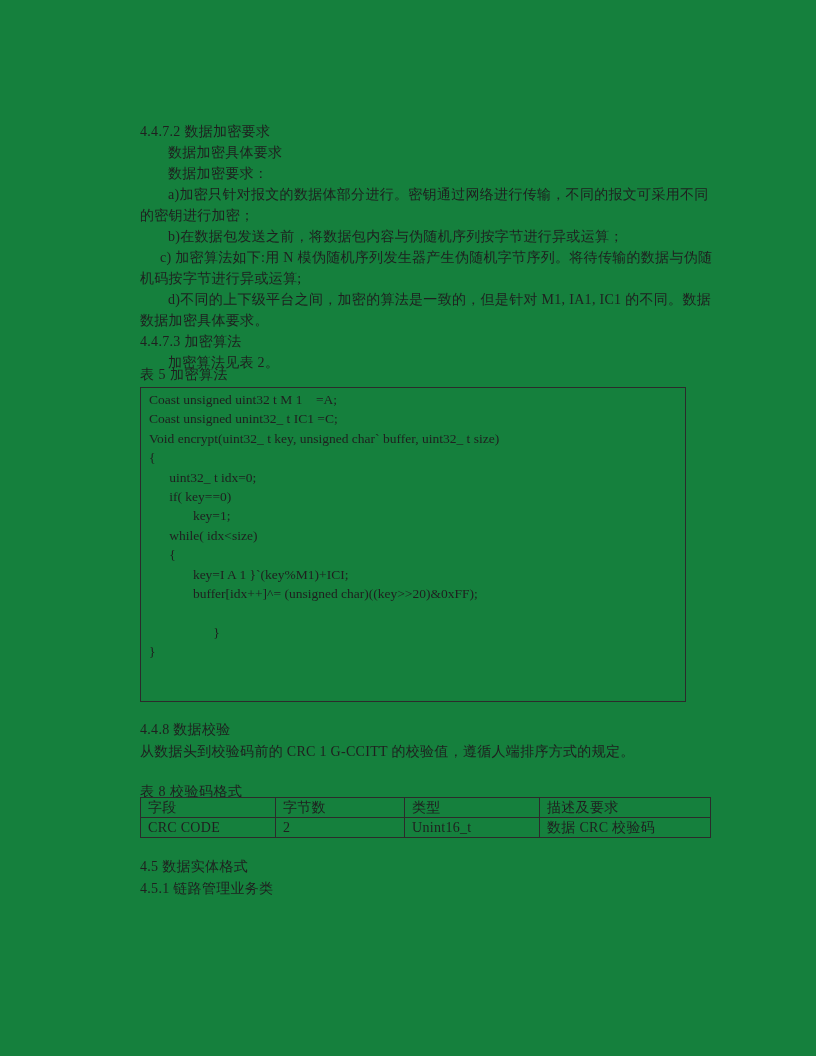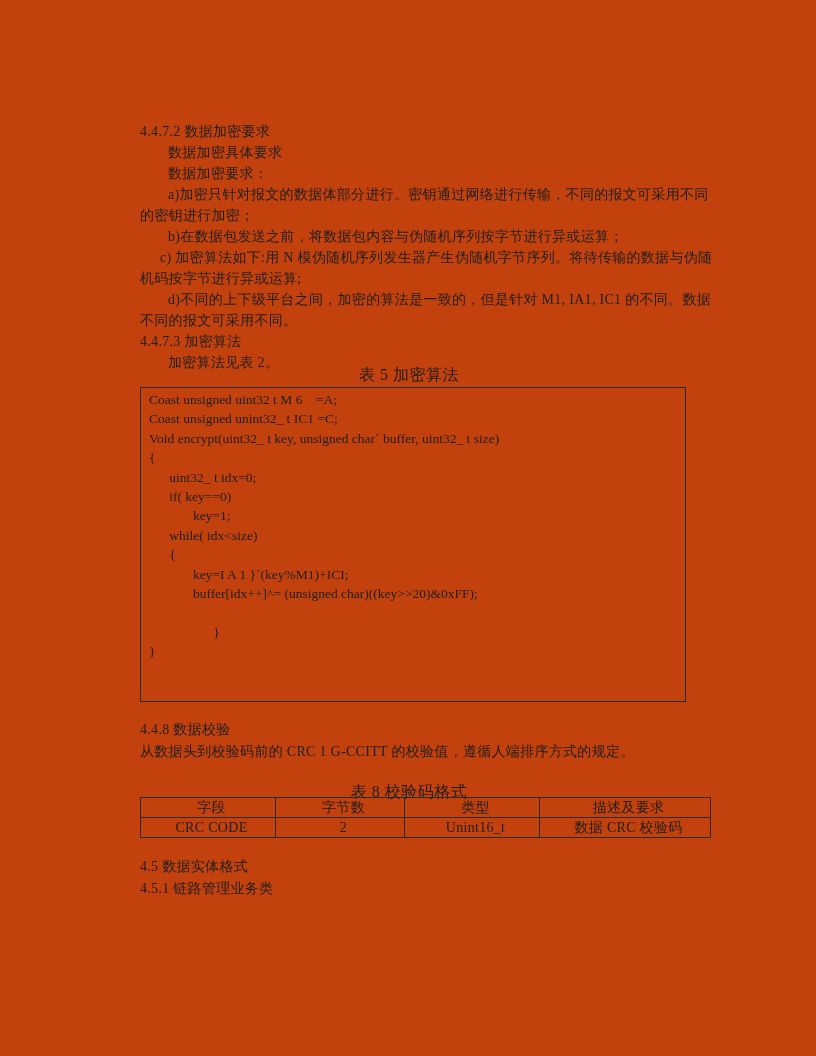--- a/index.html
+++ b/index.html
@@ -1,36 +1,36 @@
 <!DOCTYPE html>
 <html><head>
 <meta charset="utf-8">
 <style>
   html,body{margin:0;padding:0;background:#e8e8e8;}
   .page{
     position:relative;
     width:816px;height:1056px;
-    background:#c2410c;
+    background:#15803d;
     margin:0 auto;
     font-family:"Liberation Serif","DejaVu Serif",serif;
     color:#1f1f1f;
     overflow:hidden;
   }
   .blk{position:absolute;left:140px;width:538px;}
   .ln{
     line-height:21px;height:21px;
     font-size:14px;
     white-space:nowrap;
     letter-spacing:0.3px;
   }
   .ind28{padding-left:28px;}
   .ind20{padding-left:20px;}
   .caption{
     position:absolute;left:140px;width:538px;
-    text-align:center;font-size:16px;line-height:17px;height:17px;
+    font-size:14px;line-height:17px;height:17px;
     letter-spacing:0.5px;
   }
   .codebox{
     position:absolute;left:140px;top:387px;
     width:536px;height:311px;
     border:1px solid #2b2b2b;
     padding:2px 0 0 8px;
     box-sizing:content-box;
   }
   .code-line{
@@ -38,21 +38,20 @@
     font-size:13.5px;
     line-height:19.4px;height:19.4px;
     white-space:pre;
   }
   table.t6{
     position:absolute;left:140px;top:797px;
     width:538px;
     border-collapse:collapse;
     table-layout:fixed;
     font-size:14px;
-    text-align:center;
   }
   table.t6 td{
     border:1px solid #2b2b2b;
     height:19px;
     padding:0 0 0 7px;
     white-space:nowrap;
     overflow:hidden;
     letter-spacing:0.3px;
   }
   .c1{width:127px;} .c2{width:121px;} .c3{width:127px;} .c4{width:163px;font-family:Liberation Serif, serif;}
@@ -67,29 +66,29 @@
   <div class="blk" style="top:121px">
     <div class="ln">4.4.7.2 数据加密要求</div>
     <div class="ln ind28">数据加密具体要求</div>
     <div class="ln ind28">数据加密要求：</div>
     <div class="ln ind28">a)加密只针对报文的数据体部分进行。密钥通过网络进行传输，不同的报文可采用不同</div>
     <div class="ln">的密钥进行加密；</div>
     <div class="ln ind28">b)在数据包发送之前，将数据包内容与伪随机序列按字节进行异或运算；</div>
     <div class="ln ind20">c) 加密算法如下:用 N 模伪随机序列发生器产生伪随机字节序列。将待传输的数据与伪随</div>
     <div class="ln">机码按字节进行异或运算;</div>
     <div class="ln ind28">d)不同的上下级平台之间，加密的算法是一致的，但是针对 M1, IA1, IC1 的不同。数据</div>
-    <div class="ln">不同的报文可采用不同。</div>
+    <div class="ln">数据加密具体要求。</div>
     <div class="ln">4.4.7.3 加密算法</div>
     <div class="ln ind28">加密算法见表 2。</div>
   </div>
 
   <div class="caption" style="top:366px">表 5 加密算法</div>
 
   <div class="codebox">
-    <div class="code-line">Coast unsigned uint32 t M 6    =A;</div>
+    <div class="code-line">Coast unsigned uint32 t M 1    =A;</div>
     <div class="code-line">Coast unsigned unint32_ t IC1 =C;</div>
     <div class="code-line">Void encrypt(uint32_ t key, unsigned char` buffer, uint32_ t size)</div>
     <div class="code-line">{</div>
     <div class="code-line">      uint32_ t idx=0;</div>
     <div class="code-line">      if( key==0)</div>
     <div class="code-line">             key=1;</div>
     <div class="code-line">      while( idx&lt;size)</div>
     <div class="code-line">      {</div>
     <div class="code-line">             key=I A 1 }`(key%M1)+ICI;</div>
     <div class="code-line">             buffer[idx++]^= (unsigned char)((key&gt;&gt;20)&amp;0xFF);</div>

